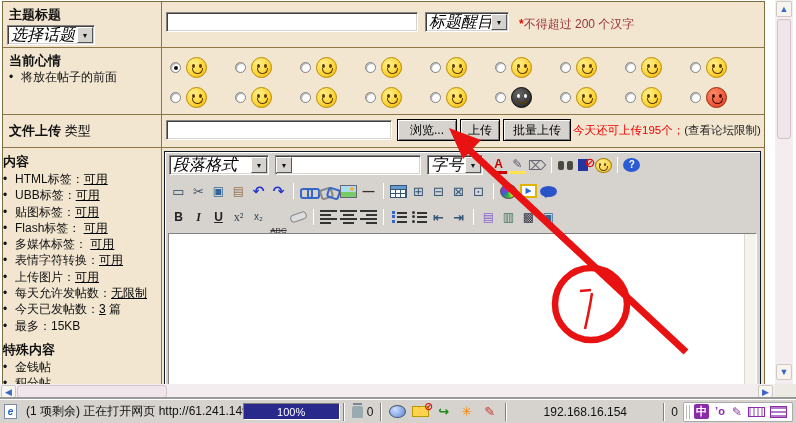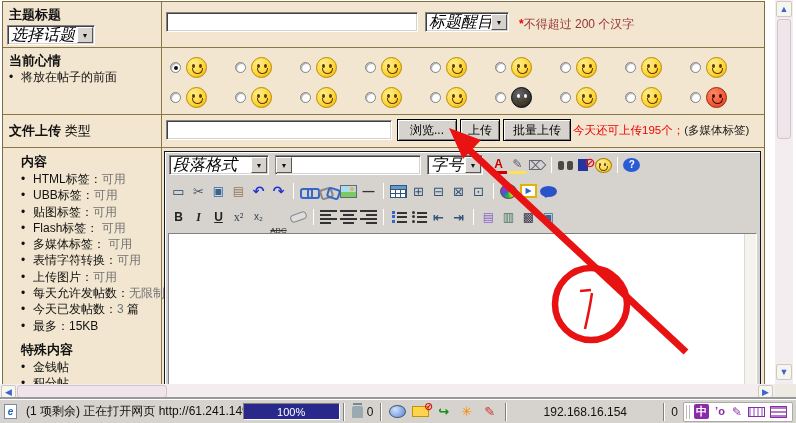--- a/index.html
+++ b/index.html
@@ -7,21 +7,21 @@
   #page { position:relative; width:796px; height:423px; background:#fff; overflow:hidden; }
 
   
   #form { position:absolute; left:2px; top:1px; width:763px; height:384px;
           background:#F2E6D0; border:1px solid #7E6C3E; border-bottom:none; overflow:hidden; }
   .hline { position:absolute; left:0; width:100%; height:1px; background:#8A7748; }
   .vline { position:absolute; top:0; bottom:0; width:1px; background:#8A7748; }
   .cell-title { font-size:13px; font-weight:bold; color:#111; }
   .bullets { font-size:12px; color:#111; line-height:16.3px; }
   .bullet-line .bullet { display:inline-block; width:12px; }
-  .val-red { color:#737373; } .val-black { color:#111; }
+  .val-red { color:#000000;text-decoration:underline; } .val-black { color:#111; }
 
   
   .tinput { background:#fff; border:1px solid; border-color:#848484 #fff #fff #848484;
             box-shadow:inset 1px 1px 0 #404040, inset -1px -1px 0 #d6d3ce;
             height:20px; font-size:12px; padding:0 3px; font-family:inherit; }
   
   .dd { position:absolute; display:flex; height:20px; background:#fff; border:1px solid;
         border-color:#848484 #fff #fff #848484;
         box-shadow:inset 1px 1px 0 #404040, inset -1px -1px 0 #d6d3ce; align-items:center; cursor:default; }
   .dd .txt { flex:1; padding:0 3px; font-size:16px; white-space:nowrap; overflow:hidden;font-style:italic; }
@@ -264,24 +264,24 @@
 
     <div style="position:absolute;left:6px;top:120px;font-size:13px">
       <span class="cell-title">文件上传</span>
       <span>类型</span>
     </div>
     <input class="tinput" style="position: absolute; left: 163px; top: 118px; width: 226px;" value="">
     <button class="btn" style="position:absolute;left:394px;top:117px;width:60px">浏览...</button>
     <button class="btn" style="position:absolute;left:457px;top:117px;width:40px">上传</button>
     <button class="btn" style="position:absolute;left:500px;top:117px;width:68px">批量上传</button>
     <span style="position:absolute;left:570px;top:121px;font-size:11.5px;white-space:nowrap">
-      <span style="color:#EE0000">今天还可上传195个；</span><span style="color:#222">(多媒体标签)</span>
+      <span style="color:#EE0000">今天还可上传195个；</span><span style="color:#222">(查看论坛限制)</span>
     </span>
 
-    <div style="position:absolute;left:18px;top:151px;width:151px">
+    <div style="position:absolute;left:0;top:151px;width:151px">
       <div class="cell-title">内容</div>
       <div class="bullets" id="content-items">
           <div class="bullet-line"><span class="bullet">•</span><span>HTML标签：</span><span class="val-red">可用</span></div>
           <div class="bullet-line"><span class="bullet">•</span><span>UBB标签：</span><span class="val-red">可用</span></div>
           <div class="bullet-line"><span class="bullet">•</span><span>贴图标签：</span><span class="val-red">可用</span></div>
           <div class="bullet-line"><span class="bullet">•</span><span>Flash标签： </span><span class="val-red">可用</span></div>
           <div class="bullet-line"><span class="bullet">•</span><span>多媒体标签： </span><span class="val-red">可用</span></div>
           <div class="bullet-line"><span class="bullet">•</span><span>表情字符转换：</span><span class="val-red">可用</span></div>
           <div class="bullet-line"><span class="bullet">•</span><span>上传图片：</span><span class="val-red">可用</span></div>
           <div class="bullet-line"><span class="bullet">•</span><span>每天允许发帖数：</span><span class="val-red">无限制</span></div>

